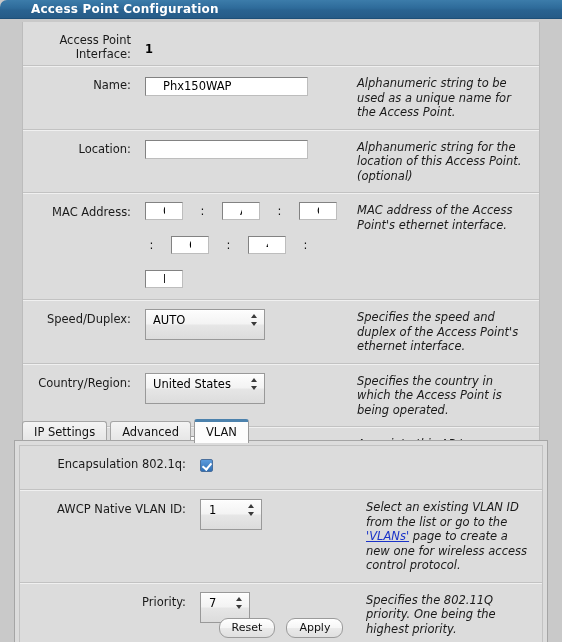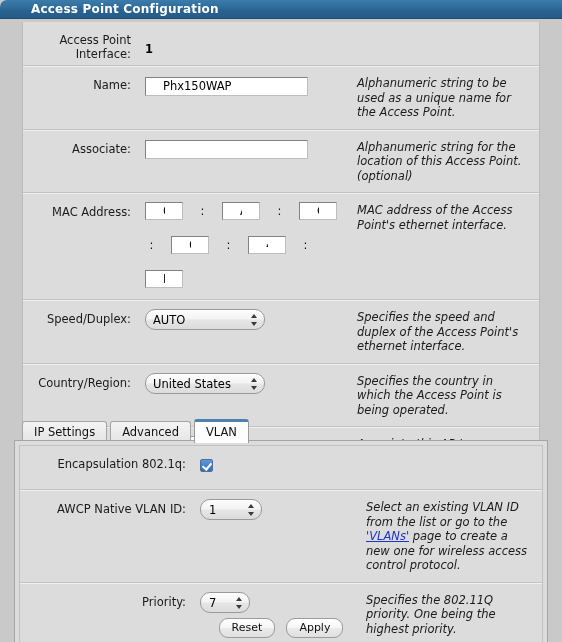--- a/index.html
+++ b/index.html
@@ -129,23 +129,23 @@
     text-align: center;
     font-size: 11.5px;
     color: #111;
     margin-bottom: 3px;
   }
 
   
   .sel {
     position: relative;
     display: inline-block;
-    height: 21px;
+    height: 31px;
     border: 1px solid #999;
-    border-radius: 10px;
+    border-radius: 0;
     background: linear-gradient(to bottom, #fdfdfd 0%, #f3f3f3 48%, #e6e6e6 52%, #dcdcdc 100%);
     box-shadow: 0 1px 0 rgba(255,255,255,0.7) inset;
     vertical-align: middle;
   }
   .sel .val {
     display: block;
     font-size: 11.5px;
     color: #000;
     padding: 3px 22px 0 7px;
     height: 19px;
@@ -288,21 +288,21 @@
 
     <div class="row">
       <div class="lbl">Name:</div>
       <div class="ctl">
         <input class="txt name-input" type="text" value="Phx150WAP" style="">
       </div>
       <div class="desc">Alphanumeric string to be used as a unique name for the Access Point.</div>
     </div>
 
     <div class="row">
-      <div class="lbl">Associate:</div>
+      <div class="lbl">Location:</div>
       <div class="ctl">
         <input class="txt name-input" type="text" value="" style="">
       </div>
       <div class="desc">Alphanumeric string for the location of this Access Point. (optional)</div>
     </div>
 
     <div class="row">
       <div class="lbl">MAC Address:</div>
       <div class="ctl">
         <div class="mac-wrap">

